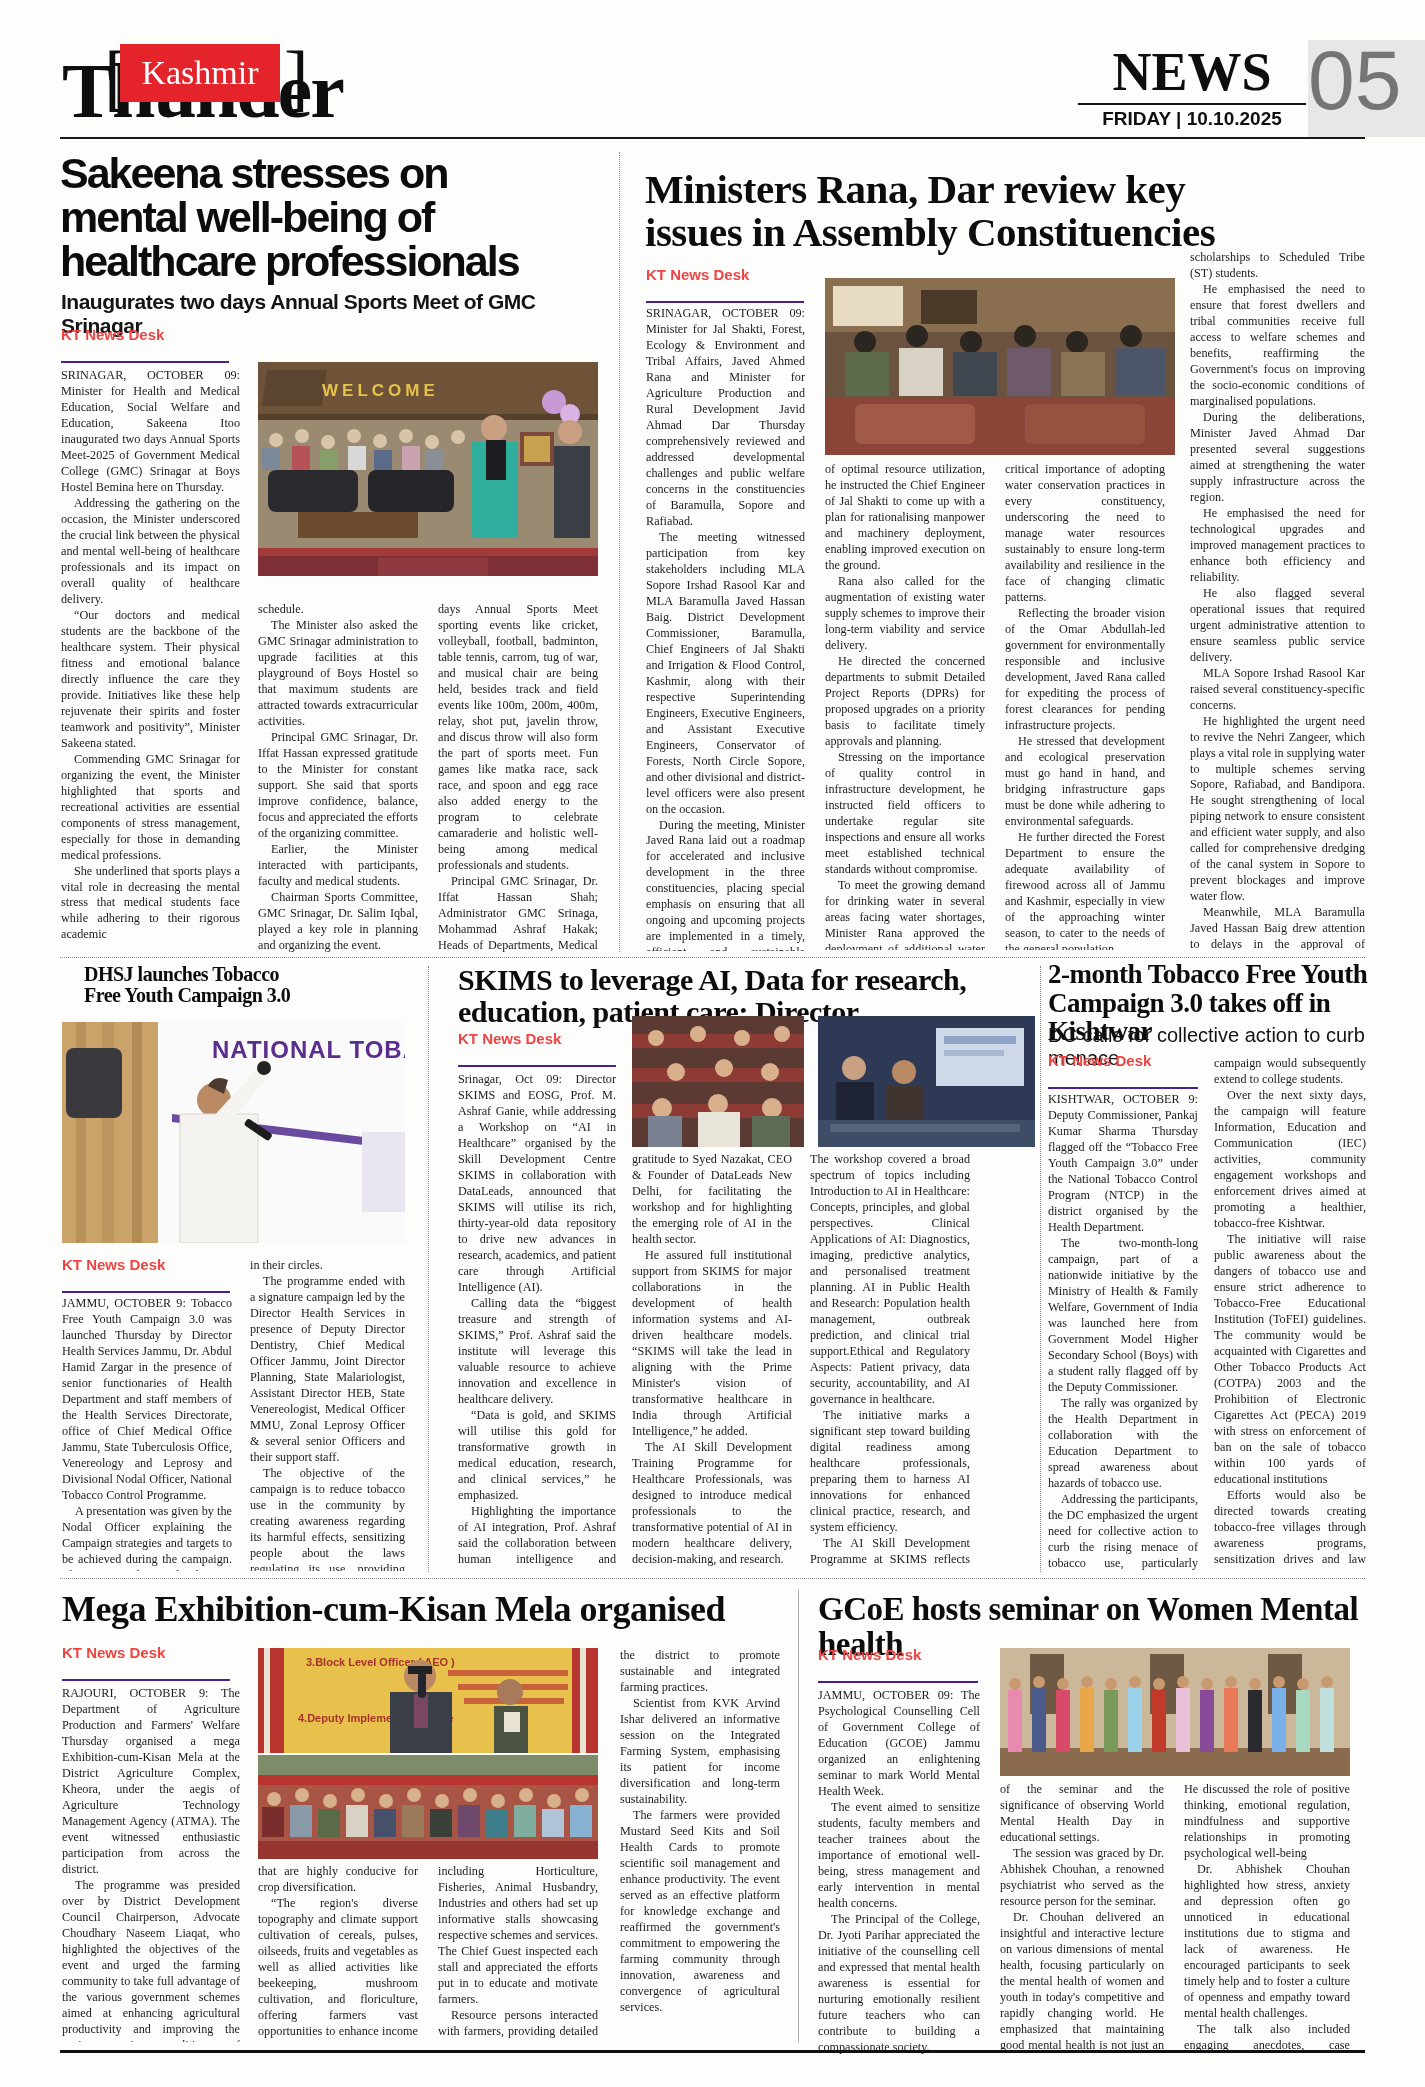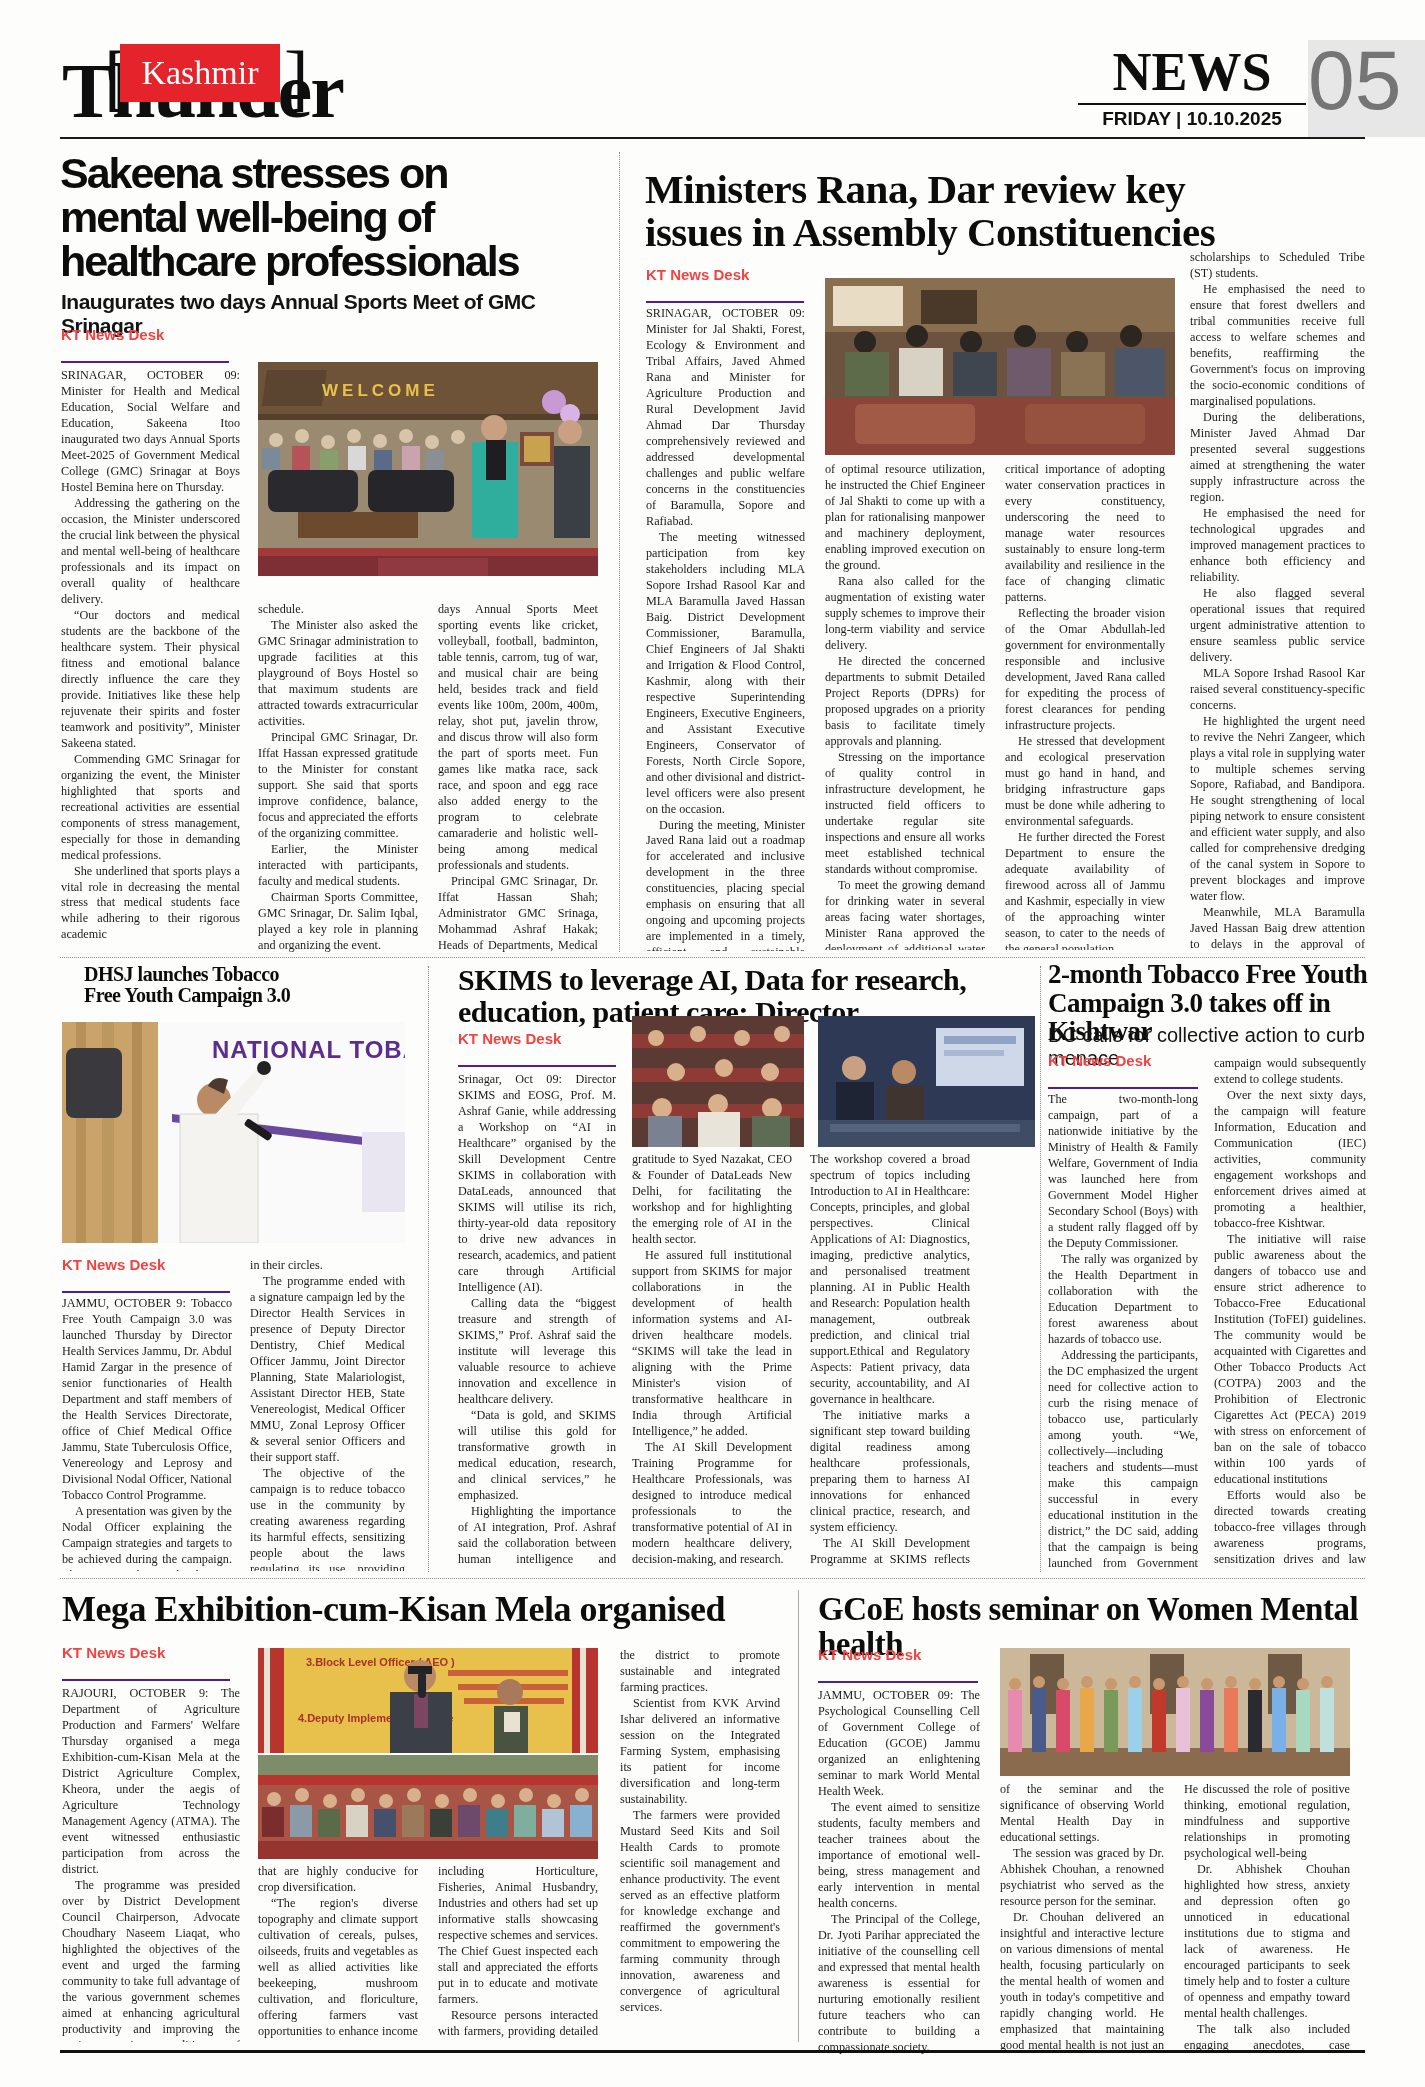--- a/index.html
+++ b/index.html
@@ -294,22 +294,23 @@
 
   <div class="vdot" style="left:1040px;top:966px;height:606px;"></div>
 
   <div class="hl-serif" style="position:absolute;left:1048px;top:960px;width:320px;font-size:27px;">
       <p>2-month Tobacco Free Youth</p>
       <p>Campaign 3.0 takes off in Kishtwar</p>
     </div>
   <div class="subhead" style="left:1048px;top:1024px;width:320px;font-size:20px;font-weight:400;">DC calls for collective action to curb menace</div>
   <div class="byline" style="left:1048px;top:1052px;width:150px;">KT News Desk</div>
   <div class="col" style="left:1048px;top:1092px;width:150px;height:478px;">
+      <p>KISHTWAR, OCTOBER 9: Deputy Commissioner, Pankaj Kumar Sharma Thursday flagged off the “Tobacco Free Youth Campaign 3.0” under the National Tobacco Control Program (NTCP) in the district organised by the Health Department.</p>
       <p>The two-month-long campaign, part of a nationwide initiative by the Ministry of Health &amp; Family Welfare, Government of India was launched here from Government Model Higher Secondary School (Boys) with a student rally flagged off by the Deputy Commissioner.</p>
-      <p>The rally was organized by the Health Department in collaboration with the Education Department to forest awareness about hazards of tobacco use.</p>
+      <p>The rally was organized by the Health Department in collaboration with the Education Department to spread awareness about hazards of tobacco use.</p>
       <p>Addressing the participants, the DC emphasized the urgent need for collective action to curb the rising menace of tobacco use, particularly among youth. “We, collectively—including teachers and students—must make this campaign successful in every educational institution in the district,” the DC said, adding that the campaign is being launched from Government Higher Secondary School as Educational Institutions require special focus in the fight against Tobacco addiction. He said the</p>
     </div>
   <div class="col" style="left:1214px;top:1056px;width:152px;height:514px;">
       <p>campaign would subsequently extend to college students.</p>
       <p>Over the next sixty days, the campaign will feature Information, Education and Communication (IEC) activities, community engagement workshops and enforcement drives aimed at promoting a healthier, tobacco-free Kishtwar.</p>
       <p>The initiative will raise public awareness about the dangers of tobacco use and ensure strict adherence to Tobacco-Free Educational Institution (ToFEI) guidelines. The community would be acquainted with Cigarettes and Other Tobacco Products Act (COTPA) 2003 and the Prohibition of Electronic Cigarettes Act (PECA) 2019 with stress on enforcement of ban on the sale of tobacco within 100 yards of educational institutions</p>
       <p>Efforts would also be directed towards creating tobacco-free villages through awareness programs, sensitization drives and law enforcement initiatives. The students and youth would be encouraged to lead the movement under the slogan: “Say No To Tobacco, Yes To Life.”</p>
     </div>
 
   <div class="hdot" style="left:60px;top:1578px;width:1305px;"></div>

